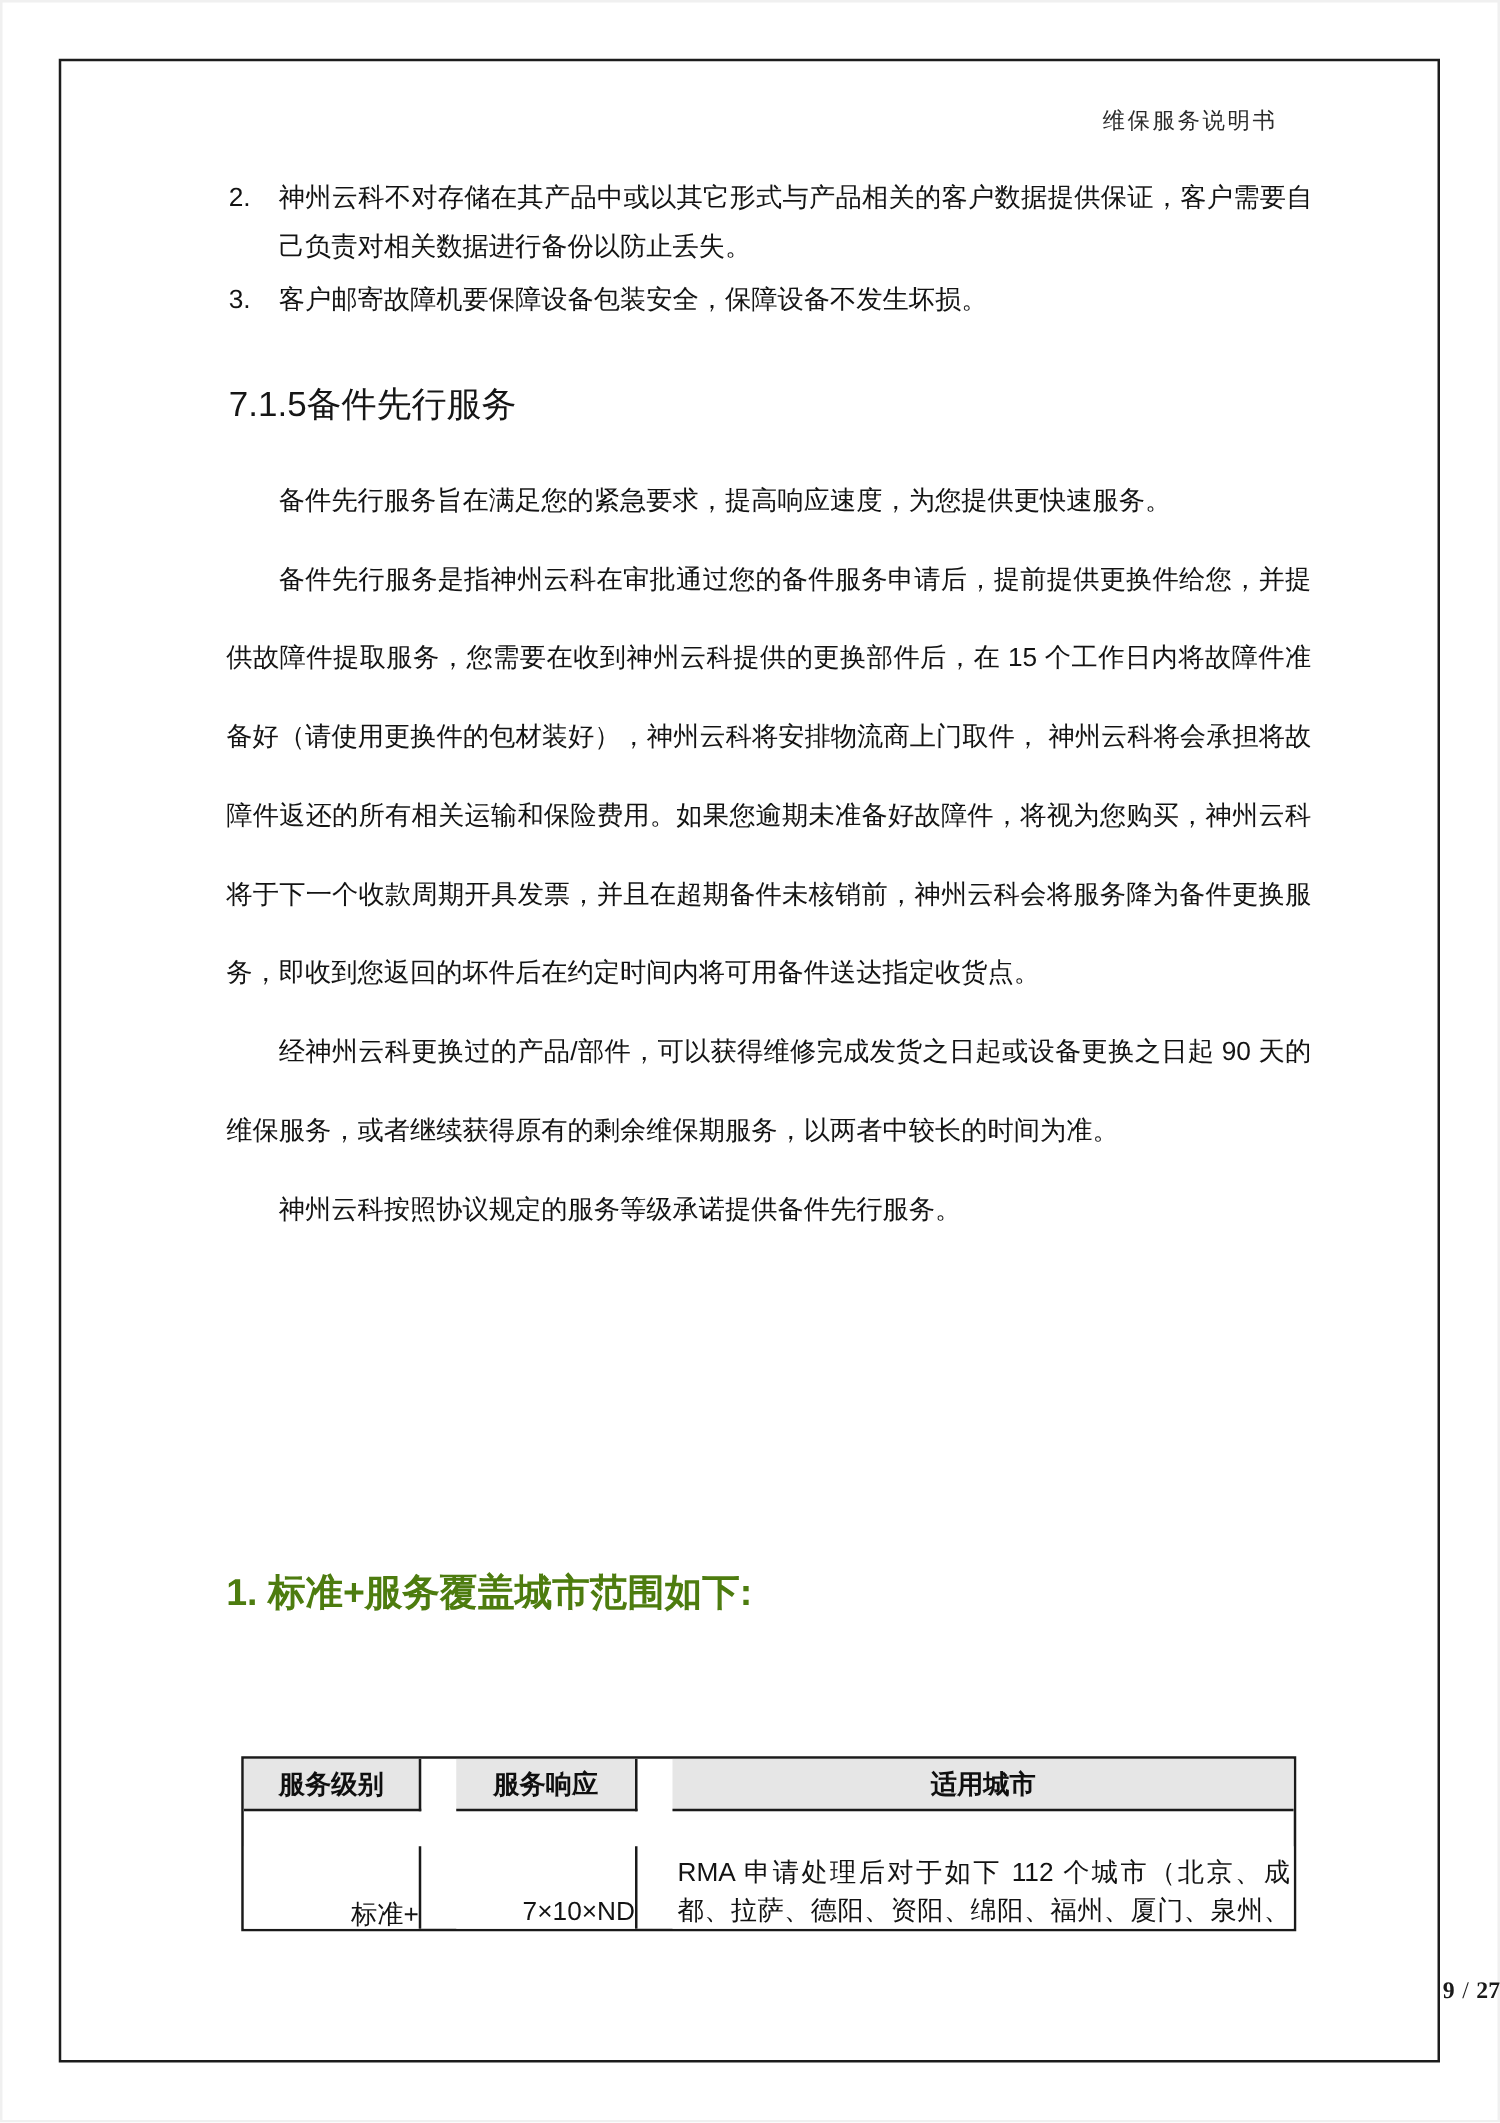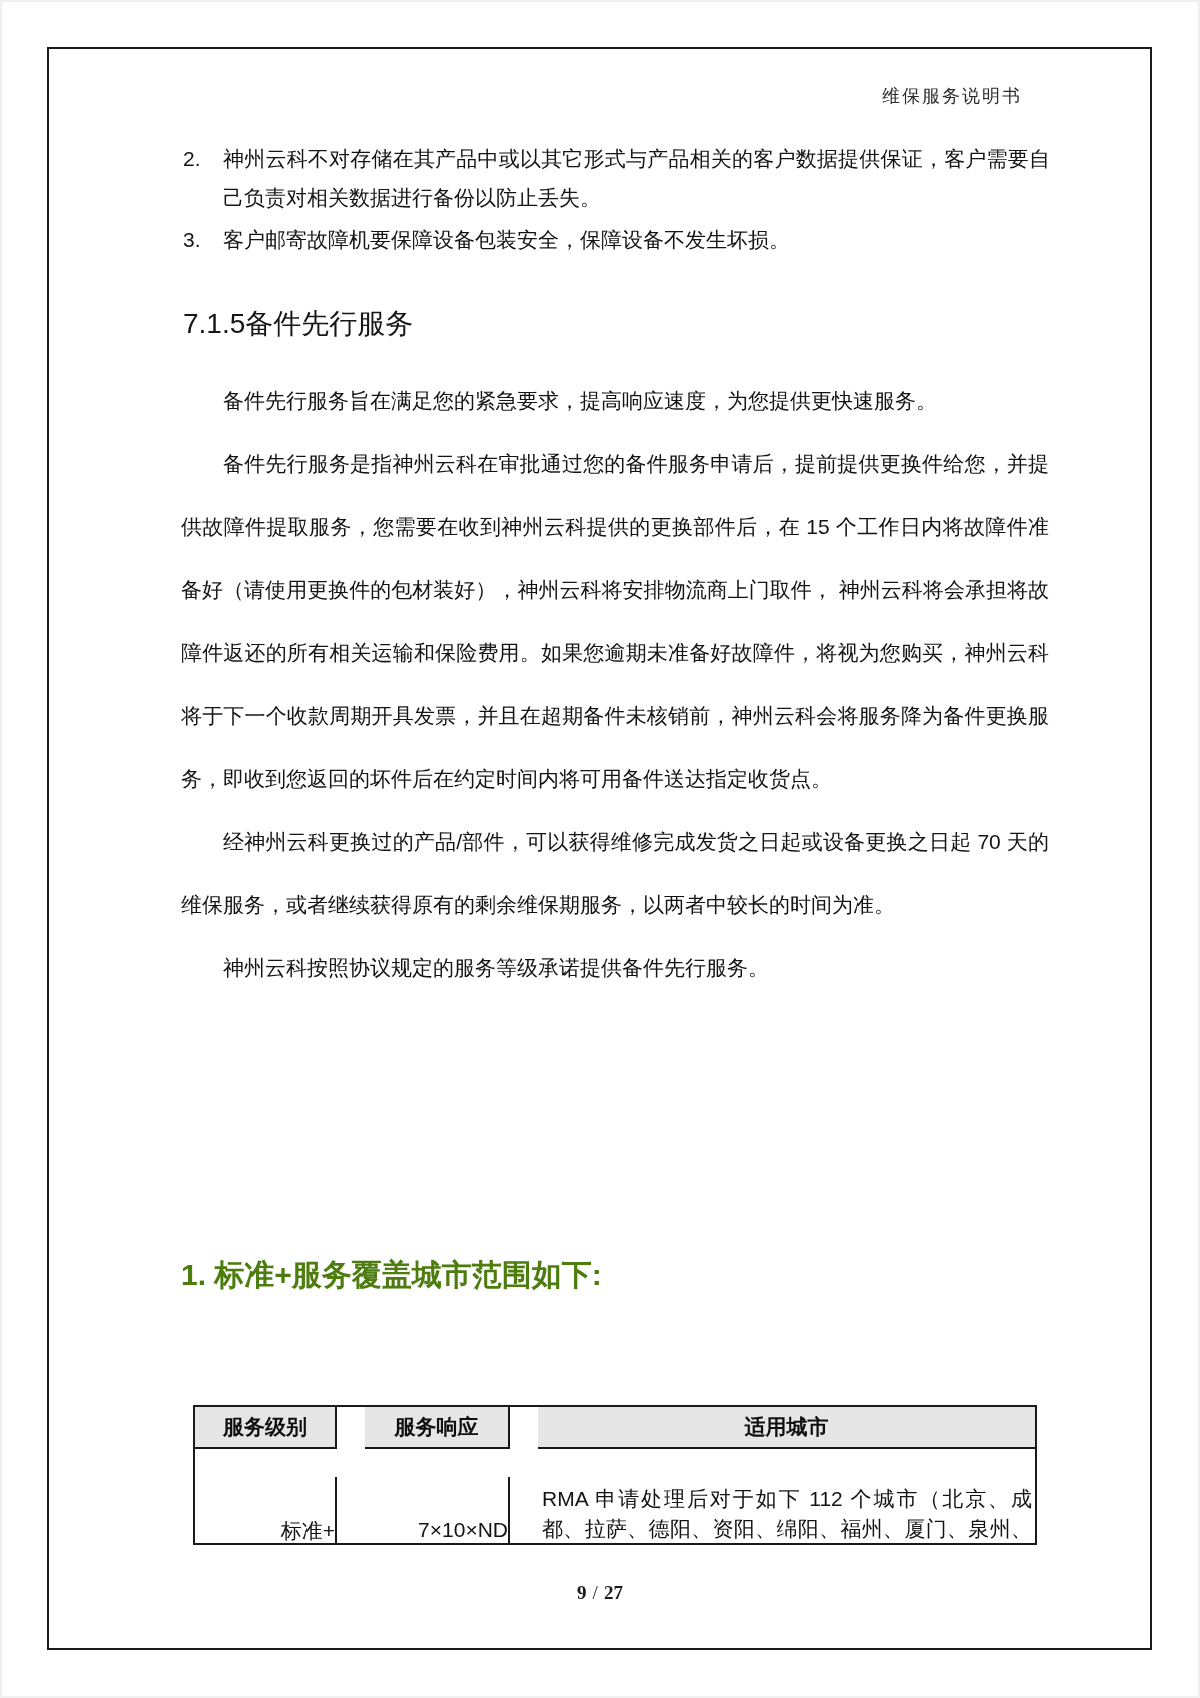--- a/index.html
+++ b/index.html
@@ -76,21 +76,21 @@
     box-sizing:border-box;font-size:21px;color:#131313;background:#fff;
   }
   .td-level{padding-top:40px;text-align:right;padding-left:41px;}
   .td-response{padding-top:37px;text-align:right;line-height:31px;}
   .td-cities{
     font-size:20px;line-height:29.5px;
     padding:7px 3px 0 4px;text-align:justify;
   }
   .page-footer{
     position:absolute;left:0;top:1582px;width:1200px;
-    text-align:center;
+    text-align:right;
     font-family:"Liberation Serif","DejaVu Serif",serif;
     font-size:19px;font-weight:bold;color:#1a1a1a;
   }
   .page-footer .sep{font-weight:normal;padding:0 6px;}
 </style>
 </head>
 <body>
 
 <div class="scan-canvas"></div>
 
@@ -109,21 +109,21 @@
   </div>
 </div>
 
 <h2 class="section-heading">
   <span class="sec-num">7.1.5</span><span>备件先行服务</span>
 </h2>
 
 <div class="body-paras">
   <p>备件先行服务旨在满足您的紧急要求，提高响应速度，为您提供更快速服务。</p>
   <p>备件先行服务是指神州云科在审批通过您的备件服务申请后，提前提供更换件给您，并提供故障件提取服务，您需要在收到神州云科提供的更换部件后，在 15 个工作日内将故障件准备好（请使用更换件的包材装好），神州云科将安排物流商上门取件， 神州云科将会承担将故障件返还的所有相关运输和保险费用。如果您逾期未准备好故障件，将视为您购买，神州云科将于下一个收款周期开具发票，并且在超期备件未核销前，神州云科会将服务降为备件更换服务，即收到您返回的坏件后在约定时间内将可用备件送达指定收货点。</p>
-  <p>经神州云科更换过的产品/部件，可以获得维修完成发货之日起或设备更换之日起 70 天的维保服务，或者继续获得原有的剩余维保期服务，以两者中较长的时间为准。</p>
+  <p>经神州云科更换过的产品/部件，可以获得维修完成发货之日起或设备更换之日起 90 天的维保服务，或者继续获得原有的剩余维保期服务，以两者中较长的时间为准。</p>
   <p>神州云科按照协议规定的服务等级承诺提供备件先行服务。</p>
 </div>
 
 <h3 class="subheading">1. 标准+服务覆盖城市范围如下:</h3>
 
 <div class="svc-table">
   <div class="th cell-r">服务级别</div>
   <div class="th cell-r">服务响应</div>
   <div class="th">适用城市</div>
 

